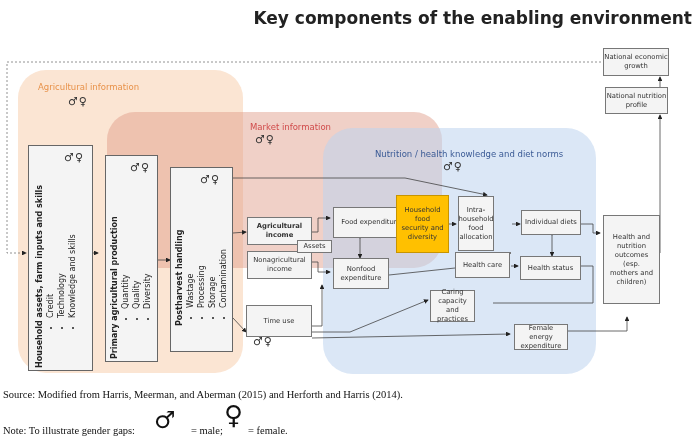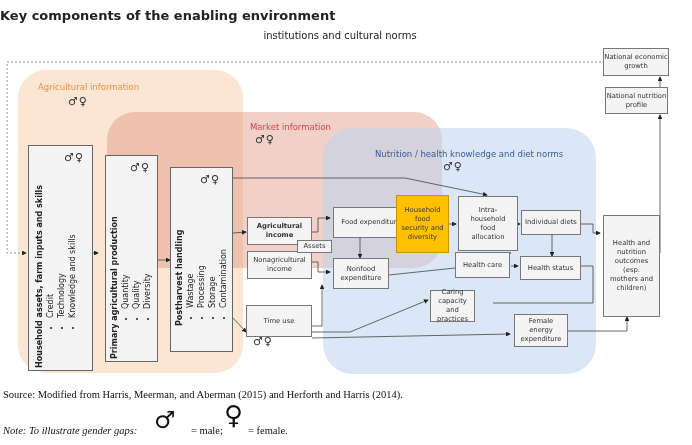--- a/index.html
+++ b/index.html
@@ -1,46 +1,45 @@
 <!DOCTYPE html>
 <html><head>
 <meta charset="utf-8">
 <style>
   html, body { margin: 0; padding: 0; background: #ffffff; }
   body { width: 692px; height: 445px; position: relative; overflow: hidden; font-family: "Liberation Sans", sans-serif; }
   .abs { position: absolute; }
-  .title { left: 0; width: 692px; top: 8px; text-align: left; font-family: "DejaVu Sans", sans-serif; font-weight: bold; font-size: 13px; color: #222; }
+  .title { left: 0; width: 692px; top: 8px; text-align: right; font-family: "DejaVu Sans", sans-serif; font-weight: bold; font-size: 17px; color: #222; }
   .subtitle { left: 40px; width: 600px; top: 28px; text-align: center; font-family: "DejaVu Sans", sans-serif; font-size: 10px; color: #222; line-height: 15px; }
   .region { border-radius: 28px; }
   .region-agri { left: 18px; top: 70px; width: 225px; height: 303px; background: #fbe5d3; }
   .region-market { left: 107px; top: 112px; width: 335px; height: 156px; background: rgba(222, 150, 130, 0.45); border-radius: 28px; }
   .region-nutri { left: 323px; top: 128px; width: 273px; height: 246px; background: rgba(190, 212, 238, 0.55); border-radius: 30px; }
   .region-label { font-family: "DejaVu Sans", sans-serif; font-size: 8.5px; }
   .lbl-agri { left: 38px; top: 82px; color: #e8924a; }
   .lbl-market { left: 250px; top: 122px; color: #d04a4a; }
   .lbl-nutri { left: 375px; top: 149px; color: #3a5a95; }
   .gender { font-family: "DejaVu Sans", sans-serif; font-size: 11px; color: #333; letter-spacing: 1px; }
   .box { position: absolute; background: #f4f4f4; border: 1px solid #777; box-sizing: border-box; display: flex; align-items: center; justify-content: center; text-align: center; font-family: "DejaVu Sans", sans-serif; font-size: 6.8px; color: #333; line-height: 9px; }
   .box.highlight { background: #ffc000; border-color: #c79400; }
   .vbox { position: absolute; background: #f4f4f4; border: 1px solid #666; box-sizing: border-box; }
   .vtext { position: absolute; transform: rotate(-90deg); transform-origin: left top; font-family: "DejaVu Sans", sans-serif; font-size: 8px; color: #222; white-space: nowrap; line-height: 11px; }
   .vtext .head { font-weight: bold; }
   .vtext ul { margin: 0; padding-left: 14px; list-style: disc; }
   .vtext li { margin: 0; padding: 0; }
   svg.lines { position: absolute; left: 0; top: 0; }
   .source { left: 3px; top: 389px; font-family: "Liberation Serif", serif; font-size: 10.5px; color: #111; }
-  .note { left: 3px; top: 425px; font-family: "Liberation Serif", serif; font-size: 10.5px; color: #111; font-style: italic; }
+  .note { left: 3px; top: 425px; font-family: "Liberation Serif", serif; font-size: 10.5px; color: #111; }
   .note-sym { font-family: "DejaVu Sans", sans-serif; color: #111; position: absolute; }
 </style>
 </head>
 <body>
 
 <div class="abs title">Key components of the enabling environment</div>
 <div class="abs subtitle">
-  <div>institutions and cultural norms</div>
 </div>
 
 <div class="abs region region-agri"></div>
 <div class="abs region-market"></div>
 <div class="abs region-nutri"></div>
 
 <div class="abs region-label lbl-agri">Agricultural information</div>
 <div class="abs gender" style="left:68px;top:95px;">♂♀</div>
 <div class="abs region-label lbl-market">Market information</div>
 <div class="abs gender" style="left:255px;top:133px;">♂♀</div>
@@ -140,36 +139,36 @@
 <div class="box" style="left:605px;top:87px;width:63px;height:27px;">National nutrition profile</div>
 
 <div class="box" style="left:247px;top:217px;width:65px;height:28px;font-weight:bold;">Agricultural income</div>
 <div class="box" style="left:247px;top:251px;width:65px;height:28px;">Nonagricultural income</div>
 <div class="box" style="left:297px;top:240px;width:35px;height:13px;">Assets</div>
 
 <div class="box" style="left:333px;top:207px;width:76px;height:31px;">Food expenditure</div>
 <div class="box" style="left:333px;top:258px;width:56px;height:31px;">Nonfood expenditure</div>
 
 <div class="box highlight" style="left:396px;top:195px;width:53px;height:58px;padding:0 4px;">Household food security and diversity</div>
-<div class="box" style="left:458px;top:196px;width:60px;height:55px;padding:16px 6px;">Intra-household food allocation</div>
+<div class="box" style="left:458px;top:196px;width:36px;height:55px;padding:16px 6px;">Intra-household food allocation</div>
 <div class="box" style="left:521px;top:210px;width:60px;height:25px;">Individual diets</div>
 
 <div class="box" style="left:475px;top:252px;width:36px;height:0;"></div>
 <div class="box" style="left:455px;top:252px;width:55px;height:26px;">Health care</div>
 <div class="box" style="left:520px;top:256px;width:61px;height:24px;">Health status</div>
 
 <div class="box" style="left:430px;top:290px;width:45px;height:32px;">Caring capacity and practices</div>
-<div class="box" style="left:514px;top:314px;width:54px;height:33px;padding:0 4px;">Female energy expenditure</div>
+<div class="box" style="left:514px;top:324px;width:54px;height:26px;padding:0 4px;">Female energy expenditure</div>
 
 <div class="box" style="left:246px;top:305px;width:66px;height:32px;">
   <span>Time use</span>
   <span class="gender abs" style="left:6px;top:31px;">♂♀</span>
 </div>
 
-<div class="box" style="left:603px;top:215px;width:57px;height:102px;padding:0 4px;">Health and nutrition outcomes (esp. mothers and children)</div>
+<div class="box" style="left:603px;top:215px;width:57px;height:89px;padding:0 4px;">Health and nutrition outcomes (esp. mothers and children)</div>
 
 <div class="abs source">Source:  Modified from Harris, Meerman, and Aberman (2015) and Herforth and Harris (2014).</div>
 <div class="abs note">
   <span>Note: To illustrate gender gaps:</span>
 </div>
 <div class="note-sym" style="left:154px;top:406px;font-size:24px;">♂</div>
 <div class="abs" style="left:191px;top:425px;font-family:'Liberation Serif',serif;font-size:10.5px;color:#111;">= male;</div>
 <div class="note-sym" style="left:224px;top:400px;font-size:26px;">♀</div>
 <div class="abs" style="left:248px;top:425px;font-family:'Liberation Serif',serif;font-size:10.5px;color:#111;">= female.</div>
 

